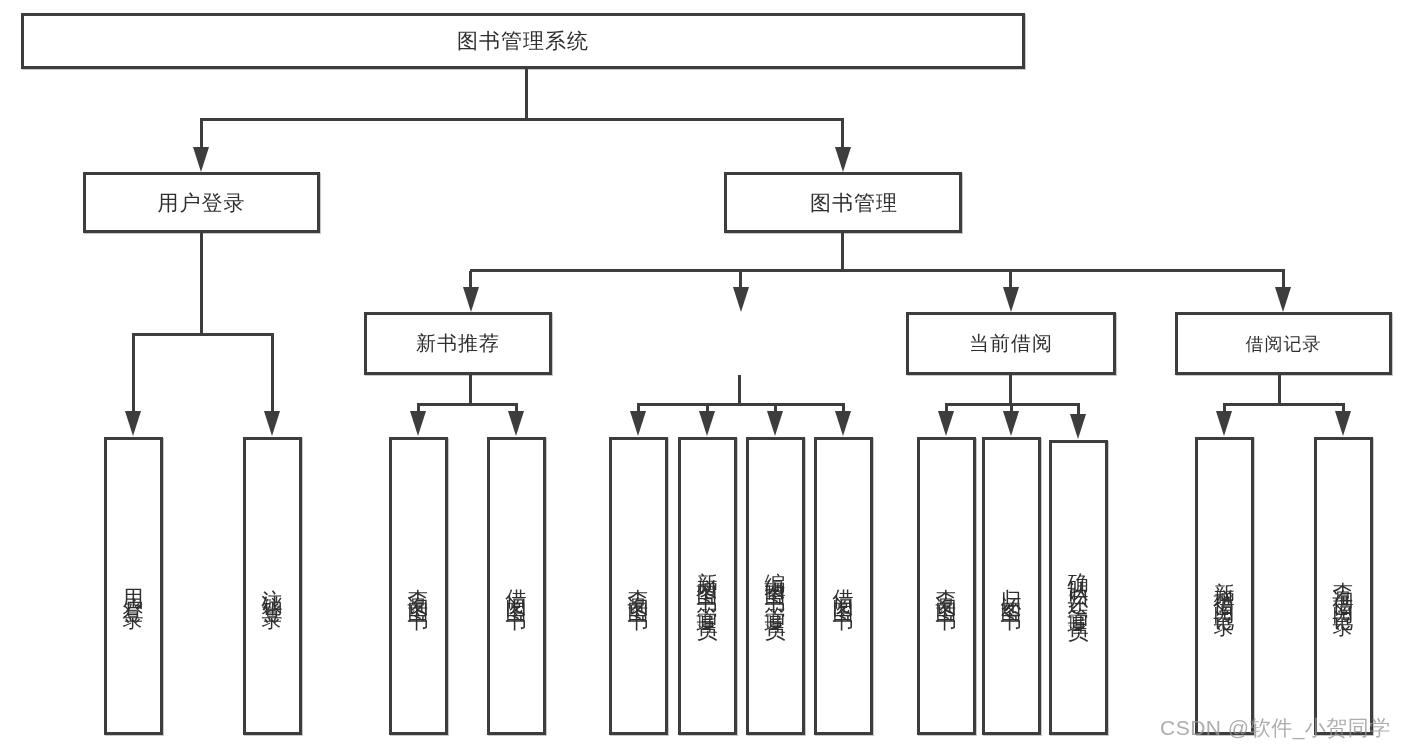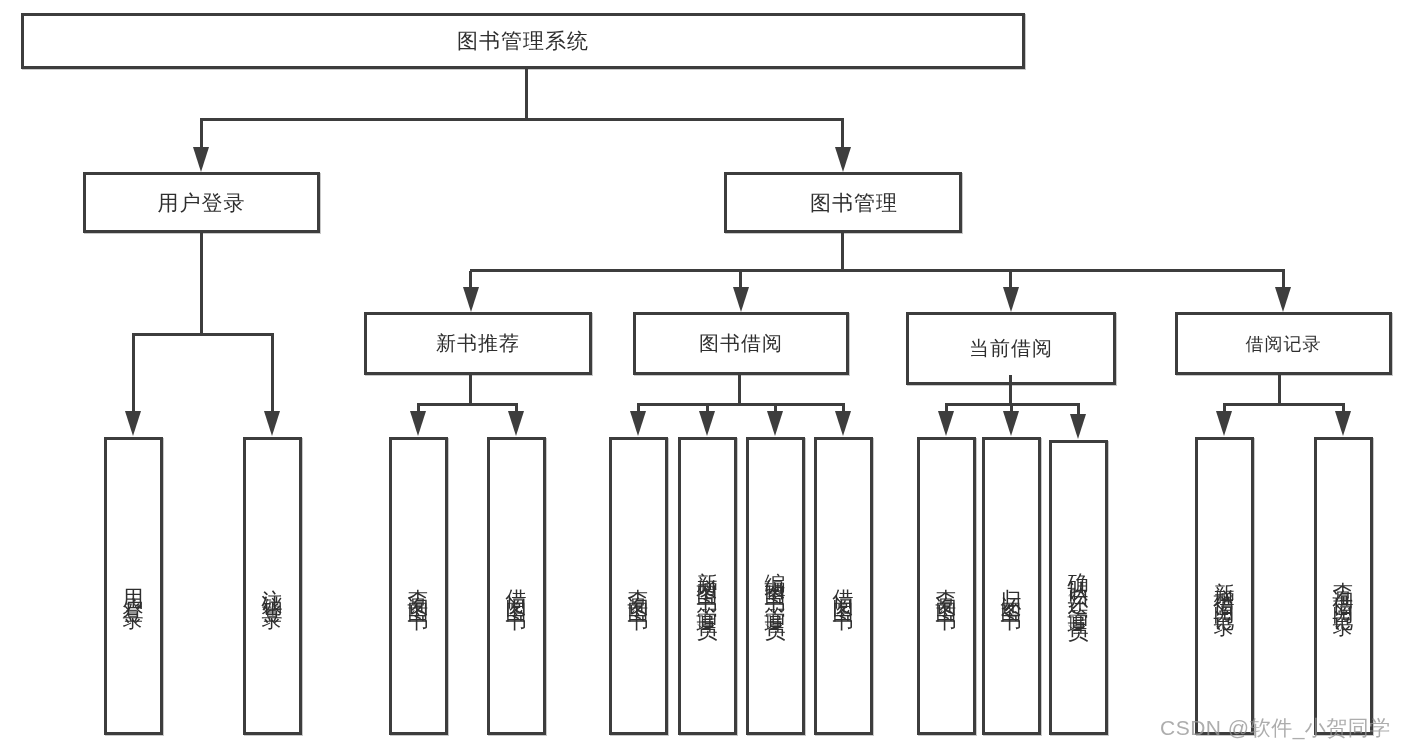--- a/index.html
+++ b/index.html
@@ -55,27 +55,24 @@
     <span>图书管理系统</span>
   </div>
 
   <div class="box hbox" style="left:83px;top:172px;width:237px;height:61px;">
     <span>用户登录</span>
   </div>
   <div class="box hbox" style="left:724px;top:172px;width:238px;height:61px;padding-left:22px;">
     <span>图书管理</span>
   </div>
 
-  <div class="box hbox" style="left:364px;top:312px;width:228px;height:63px;font-size:20px;">
+  <div class="box hbox" style="left:364px;top:312px;width:188px;height:63px;font-size:20px;">
     <span>新书推荐</span>
   </div>
-  <div class="box hbox" style="left:633px;top:312px;width:216px;height:63px;font-size:20px;">
-    <span>图书借阅</span>
-  </div>
-  <div class="box hbox" style="left:906px;top:312px;width:210px;height:73px;font-size:20px;">
+  <div class="box hbox" style="left:906px;top:312px;width:210px;height:63px;font-size:20px;">
     <span>当前借阅</span>
   </div>
   <div class="box hbox" style="left:1175px;top:312px;width:217px;height:63px;font-size:18px;">
     <span>借阅记录</span>
   </div>
 
   <div class="box leaf" style="left:104px;top:437px;width:59px;height:298px;">
     <span>用户登录</span>
   </div>
   <div class="box leaf" style="left:243px;top:437px;width:59px;height:298px;">

